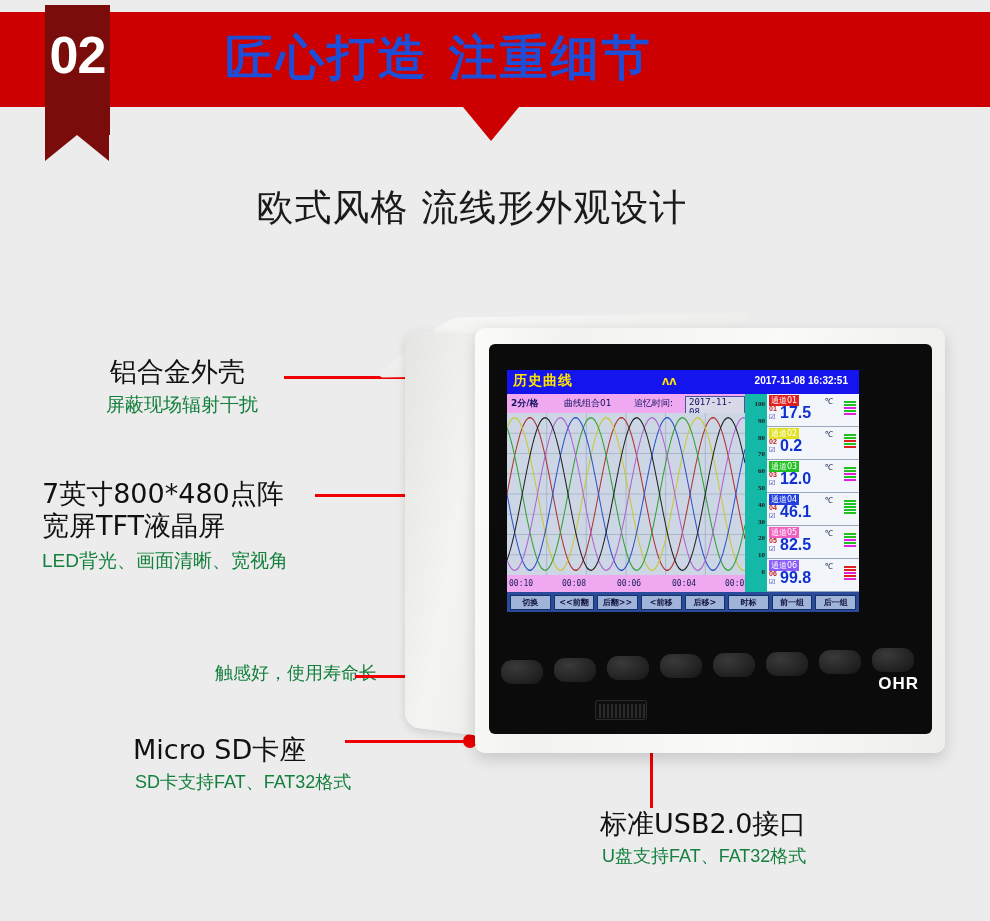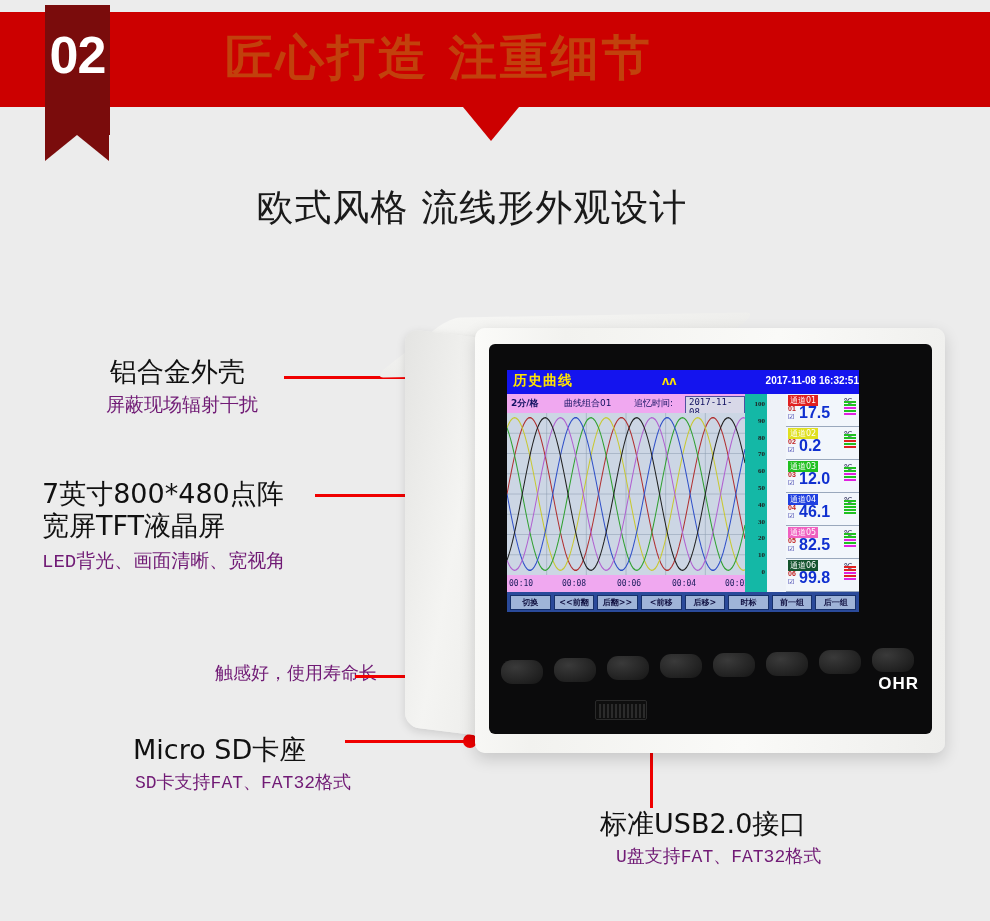--- a/index.html
+++ b/index.html
@@ -29,21 +29,21 @@
     border-bottom:26px solid transparent;
   }
   .ribbon-num {
     position:absolute; left:0; top:20px; width:65px;
     text-align:center; color:#fff;
     font-size:52px; font-weight:bold; letter-spacing:-1px;
     font-family:"Liberation Sans", sans-serif;
   }
   .header-title {
     position:absolute; left:225px; top:26px;
-    color:#c2410c; font-size:48px; font-weight:bold;
+    color:#1d4ed8; font-size:48px; font-weight:bold;
     letter-spacing:3px;
     font-family:"DejaVu Sans", sans-serif;
     white-space:nowrap;
   }
   .header-notch {
     position:absolute; left:463px; top:107px;
     width:0; height:0;
     border-left:28px solid transparent;
     border-right:28px solid transparent;
     border-top:34px solid #cc0000;
@@ -59,33 +59,33 @@
     font-family:"DejaVu Sans", sans-serif;
   }
 
   
   .callout { position:absolute; }
   .callout .c-main {
     font-size:27px; color:#111; white-space:nowrap;
     font-family:"DejaVu Sans", sans-serif; line-height:1.18;
   }
   .callout .c-sub {
-    font-size:19px; color:#701a75; white-space:nowrap;
-    font-family:Liberation Mono, monospace; margin-top:4px;
+    font-size:19px; color:#15803d; white-space:nowrap;
+    font-family:Liberation Sans, sans-serif; margin-top:4px;
   }
   .co-alum   { left:110px; top:356px; }
   .co-alum .c-sub { margin-left:-4px; }
   .co-lcd    { left:42px;  top:478px; }
   .co-lcd  .c-sub { margin-top:6px; }
   .co-keys   { left:207px; top:657px; text-align:left; }
   .co-keys .c-sub { margin-left:8px; font-size:18px; }
   .co-sd     { left:133px; top:734px; }
   .co-sd   .c-sub { margin-left:2px; font-size:18px; }
   .co-usb    { left:600px; top:808px; }
-  .co-usb  .c-sub { margin-left:16px; font-size:18px; }
+  .co-usb  .c-sub { margin-left:2px; font-size:18px; }
 
   
   .lead { position:absolute; background:#f00000; height:3px; }
   .dot  { position:absolute; width:14px; height:14px; border-radius:50%; background:#f00000; }
   .lead-v { position:absolute; background:#f00000; width:3px; }
 
   
   .device {
     position:absolute; left:405px; top:318px;
     width:540px; height:440px;
@@ -129,21 +129,21 @@
   .lcd-title {
     position:absolute; left:6px; top:2px;
     color:#ffe400; font-size:14px; font-weight:bold;
     font-family:"DejaVu Sans", sans-serif; letter-spacing:1px;
   }
   .lcd-logo {
     position:absolute; left:155px; top:3px;
     color:#ffe400; font-size:13px; font-weight:bold;
   }
   .lcd-time {
-    position:absolute; right:0; top:5px;
+    position:absolute; right:11px; top:5px;
     color:#ffffff; font-size:10px; font-weight:bold;
     font-family:"Liberation Sans", sans-serif;
   }
   .lcd-body { flex:1; display:flex; position:relative;border-radius:32px; }
   .lcd-left { flex:1; display:flex; flex-direction:column; position:relative; }
 
   .lcd-infobar {
     height:19px; background:#f0a8f0; display:flex; align-items:center;
     font-size:9px; color:#101060; position:relative;
     font-family:"DejaVu Sans", sans-serif;
@@ -173,21 +173,20 @@
     font-family:Liberation Serif, serif;
   }
   .yaxis span { position:absolute; right:2px; }
 
   .chan-panel {
     width:92px; background:#eef2f8; display:flex; flex-direction:column;
   }
   .chan {
     flex:1; position:relative; border-bottom:1px solid #9aa8bc;
     background:#f2f6fb;
-    margin-left:19px;
   }
   .chan .cname {
     position:absolute; left:2px; top:1px;
     font-size:8px; color:#ffffff; padding:0 2px;
     font-family:"DejaVu Sans", sans-serif;
   }
   .chan .cunit {
     position:absolute; left:58px; top:1px;
     font-size:8px; color:#101040;
   }
@@ -440,21 +439,21 @@
               <span class="cval">82.5</span>
               <span class="cbars">
                 <i style="background: rgb(32, 192, 32);"></i>
                 <i style="background: rgb(32, 192, 32);"></i>
                 <i style="background: rgb(224, 32, 224);"></i>
                 <i style="background: rgb(32, 192, 32);"></i>
                 <i style="background: rgb(224, 32, 224);"></i>
               </span>
             </div>
             <div class="chan">
-              <span class="cname" style="background: #14532d;">通道06</span>
+              <span class="cname" style="background: #8b5cf6;">通道06</span>
               <span class="cunit">℃</span>
               <span class="cnum" style="top: 11px;">06</span>
               <span class="cchk" style="top: 19px;">☑</span>
               <span class="cval">99.8</span>
               <span class="cbars">
                 <i style="background: rgb(224, 32, 32);"></i>
                 <i style="background: rgb(224, 32, 32);"></i>
                 <i style="background: rgb(224, 32, 224);"></i>
                 <i style="background: rgb(224, 32, 32);"></i>
                 <i style="background: rgb(224, 32, 224);"></i>

